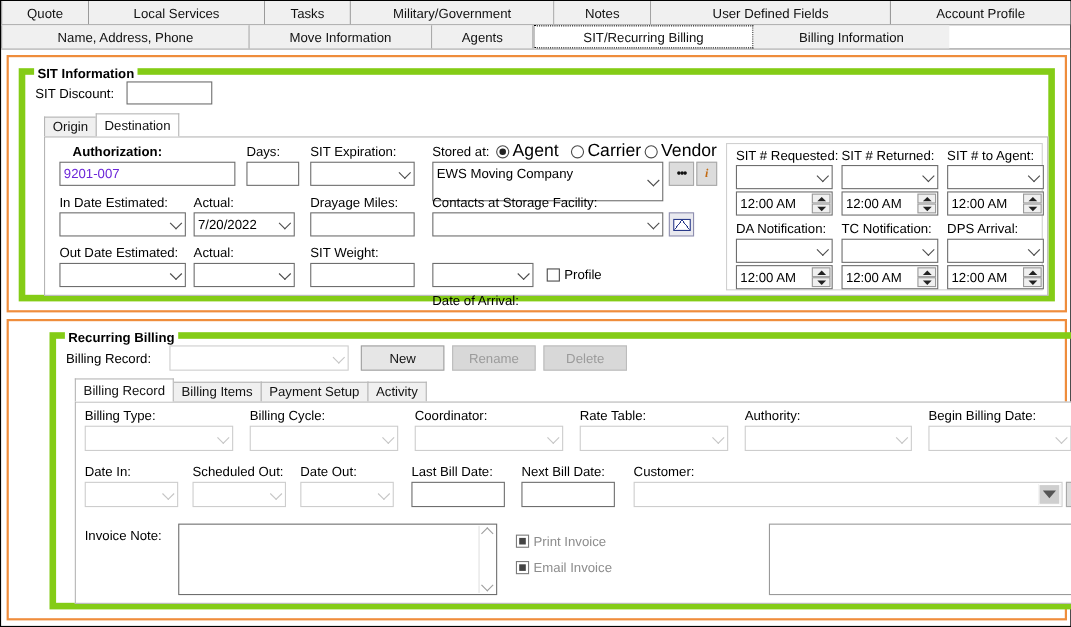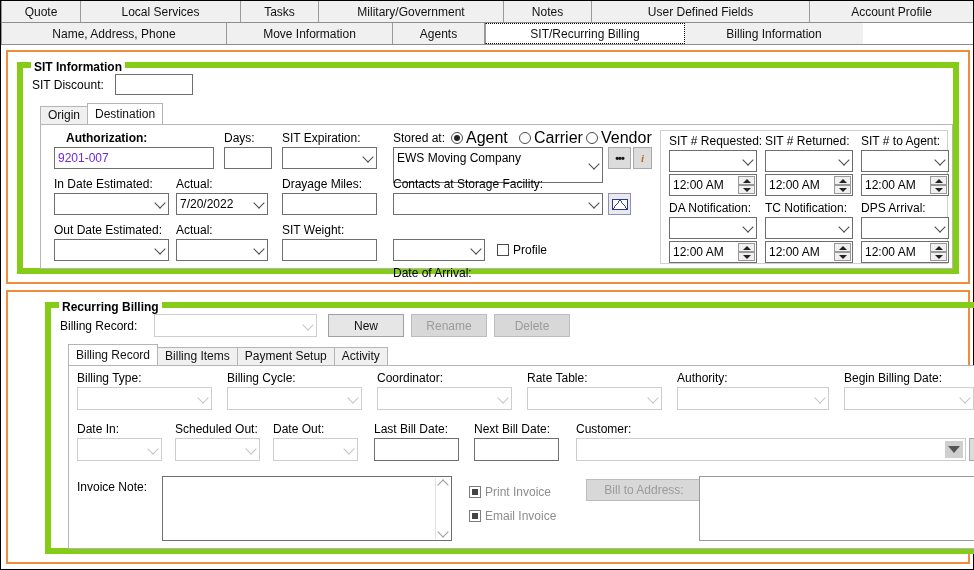--- a/index.html
+++ b/index.html
@@ -443,21 +443,20 @@
 
         <div class="chk mixed dis" style="left:400px;top:119px;">
             <span class="bx"></span>
             <span>Print Invoice</span>
           </div>
         <div class="chk mixed dis" style="left:400px;top:143px;">
             <span class="bx"></span>
             <span>Email Invoice</span>
           </div>
 
-        <div class="btn dis" style="left:517px;top:113px;width:116px;height:22px;">Bill to Address:</div>
 
         <div class="txt dis" style="left:630px;top:110px;width:290px;height:65px;border-color:#9a9a9a;"></div>
 
       </div>
     </div>
   </div>
 
 </div>
 
 </body></html>

